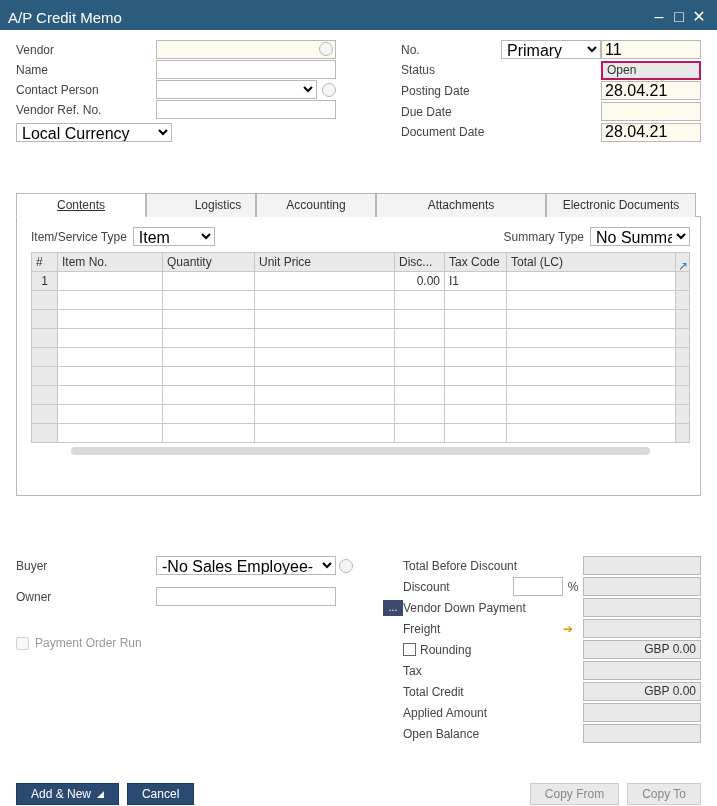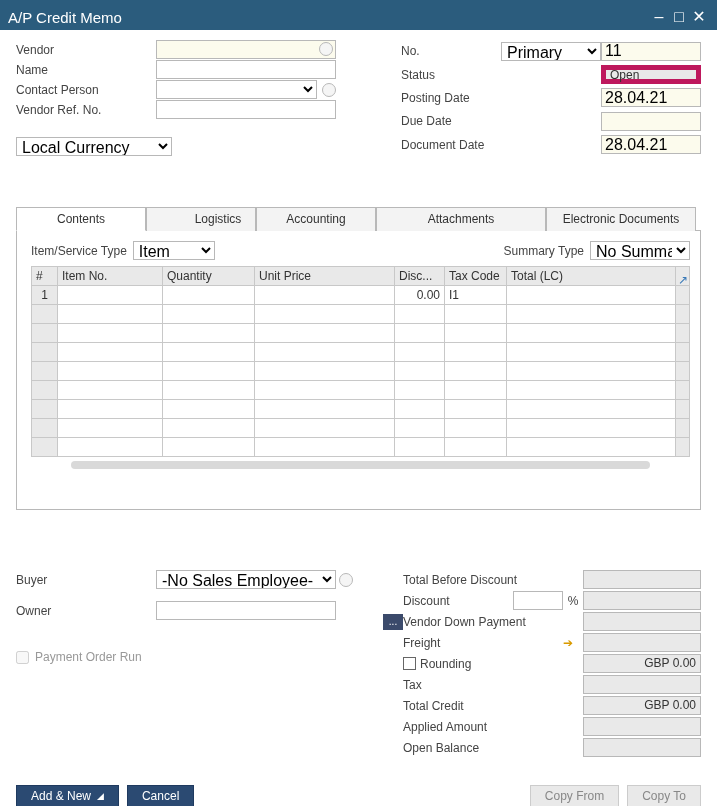--- a/index.html
+++ b/index.html
@@ -7,32 +7,32 @@
   .titlebar { background: linear-gradient(#2b5c7d,#2b5c7d); color: #fff; height: 30px; display: flex; align-items: flex-end; padding: 4px 8px; }
   .titlebar .title { flex: 1; font-size: 15px; }
   .titlebar .winbtn { width: 20px; text-align: center; font-size: 16px; cursor: pointer; user-select:none; }
   .content { padding: 10px 16px 14px 16px; }
   .top-section { display: flex; justify-content: space-between; margin-bottom: 8px;}
   .field-grid { display: grid; grid-template-columns: 140px 180px; row-gap: 1px; align-items: center;}
   .field-grid.right { grid-template-columns: 90px 110px 96px; }
   .lbl { font-size: 12px; color:#444; white-space: nowrap; }
   .inp, .sel { height: 19px; border: 1px solid #b8b8b8; background:#fcfbed; font-size:16px; padding: 1px 3px; width:100%; }
   .sel { background:#fff; }
-  .ro { background:#e9e9e9; color:#333; border:5px solid #be185d; height:19px; padding:1px 4px; display:flex; align-items:center; }
+  .ro { background:#e9e9e9; color:#333; border:2px solid #be185d; height:19px; padding:1px 4px; display:flex; align-items:center; }
   .inpwrap { position:relative; }
   .circicon { position:absolute; right:3px; top:2px; width:14px; height:14px; border:1px solid #b8b8b8; border-radius:50%; background:#f5f5f5; }
   .circex { display:inline-block; width:14px; height:14px; border:1px solid #b8b8b8; border-radius:50%; background:#f5f5f5; margin-left:3px; vertical-align:middle;}
   select.sel { padding:0 1px; }
-  .currency-row { display:flex; gap:4px; align-items:flex-start; margin-top:18px;}
+  .currency-row { display:flex; gap:4px; align-items:flex-start; margin-top:4px;}
   .currency-row .sel { width:156px;}
   
   
   .tabbar { display:flex; border-bottom:1px solid #b8b8b8; margin-top:50px; }
   .tab { border:1px solid #b8b8b8; border-bottom:none; padding:4px 0; text-align:center; background:#f3f3f3; font-size:12px; position:relative; top:1px;}
-  .tab.active { background:#fff; border-bottom:1px solid #fff; }
+  .tab.active { background:#fff; border-bottom:1px solid #fff;text-decoration:underline; }
   .tab:nth-child(1){ width:130px;}
   .tab:nth-child(2){ width:110px;padding-left:34px;}
   .tab:nth-child(3){ width:120px;}
   .tab:nth-child(4){ width:170px;}
   .tab:nth-child(5){ width:150px;}
   .tabpage { border:1px solid #b8b8b8; border-top:none; padding:10px 10px 40px 14px; background:#fff; position:relative;}
 
   .row-controls { display:flex; align-items:center; gap:6px; margin-bottom:6px;}
   .row-controls .spacer { flex:1; }
   .row-controls .sel { width:82px; }
@@ -50,21 +50,21 @@
   .chk-row { display:flex; align-items:center; gap:6px; margin-top:30px; color:#999;}
   .chk-row input { }
   
   .totals { display:grid; grid-template-columns:20px 110px 50px 20px 118px; row-gap:2px; align-items:center;}
   .totals .valbox { background:#e9e9e9; border:1px solid #b8b8b8; height:19px; text-align:right; padding:1px 4px; }
   .totals .inpbox { background:#fff; border:1px solid #b8b8b8; height:19px; padding:1px 4px;}
   .dots-btn { background:#3b4a6b; color:#fff; width:20px; height:16px; font-size:10px; text-align:center; border:none; cursor:pointer;}
   .arrow-right { color:#d99a00; font-size:12px;}
   .chkbox { width:13px; height:13px; border:1px solid #666; display:inline-block; vertical-align:middle;}
 
-  .footer { display:flex; gap:8px; margin-top:28px; align-items:center;}
+  .footer { display:flex; gap:8px; margin-top:40px; align-items:center;}
   .btn { height:22px; padding:0 14px; font-size:12px; border:1px solid #1f3a5f; background:#2b4a72; color:#fff; cursor:pointer; display:inline-flex; align-items:center; gap:6px;}
   .btn.light { background:#e9e9e9; color:#888; border:1px solid #ccc;}
   .btn .caret { font-size:9px;}
   .footer .spacer { flex:1;}
 </style>
 </head>
 <body>
 
 <div class="titlebar">
   <div class="title">A/P Credit Memo</div>

